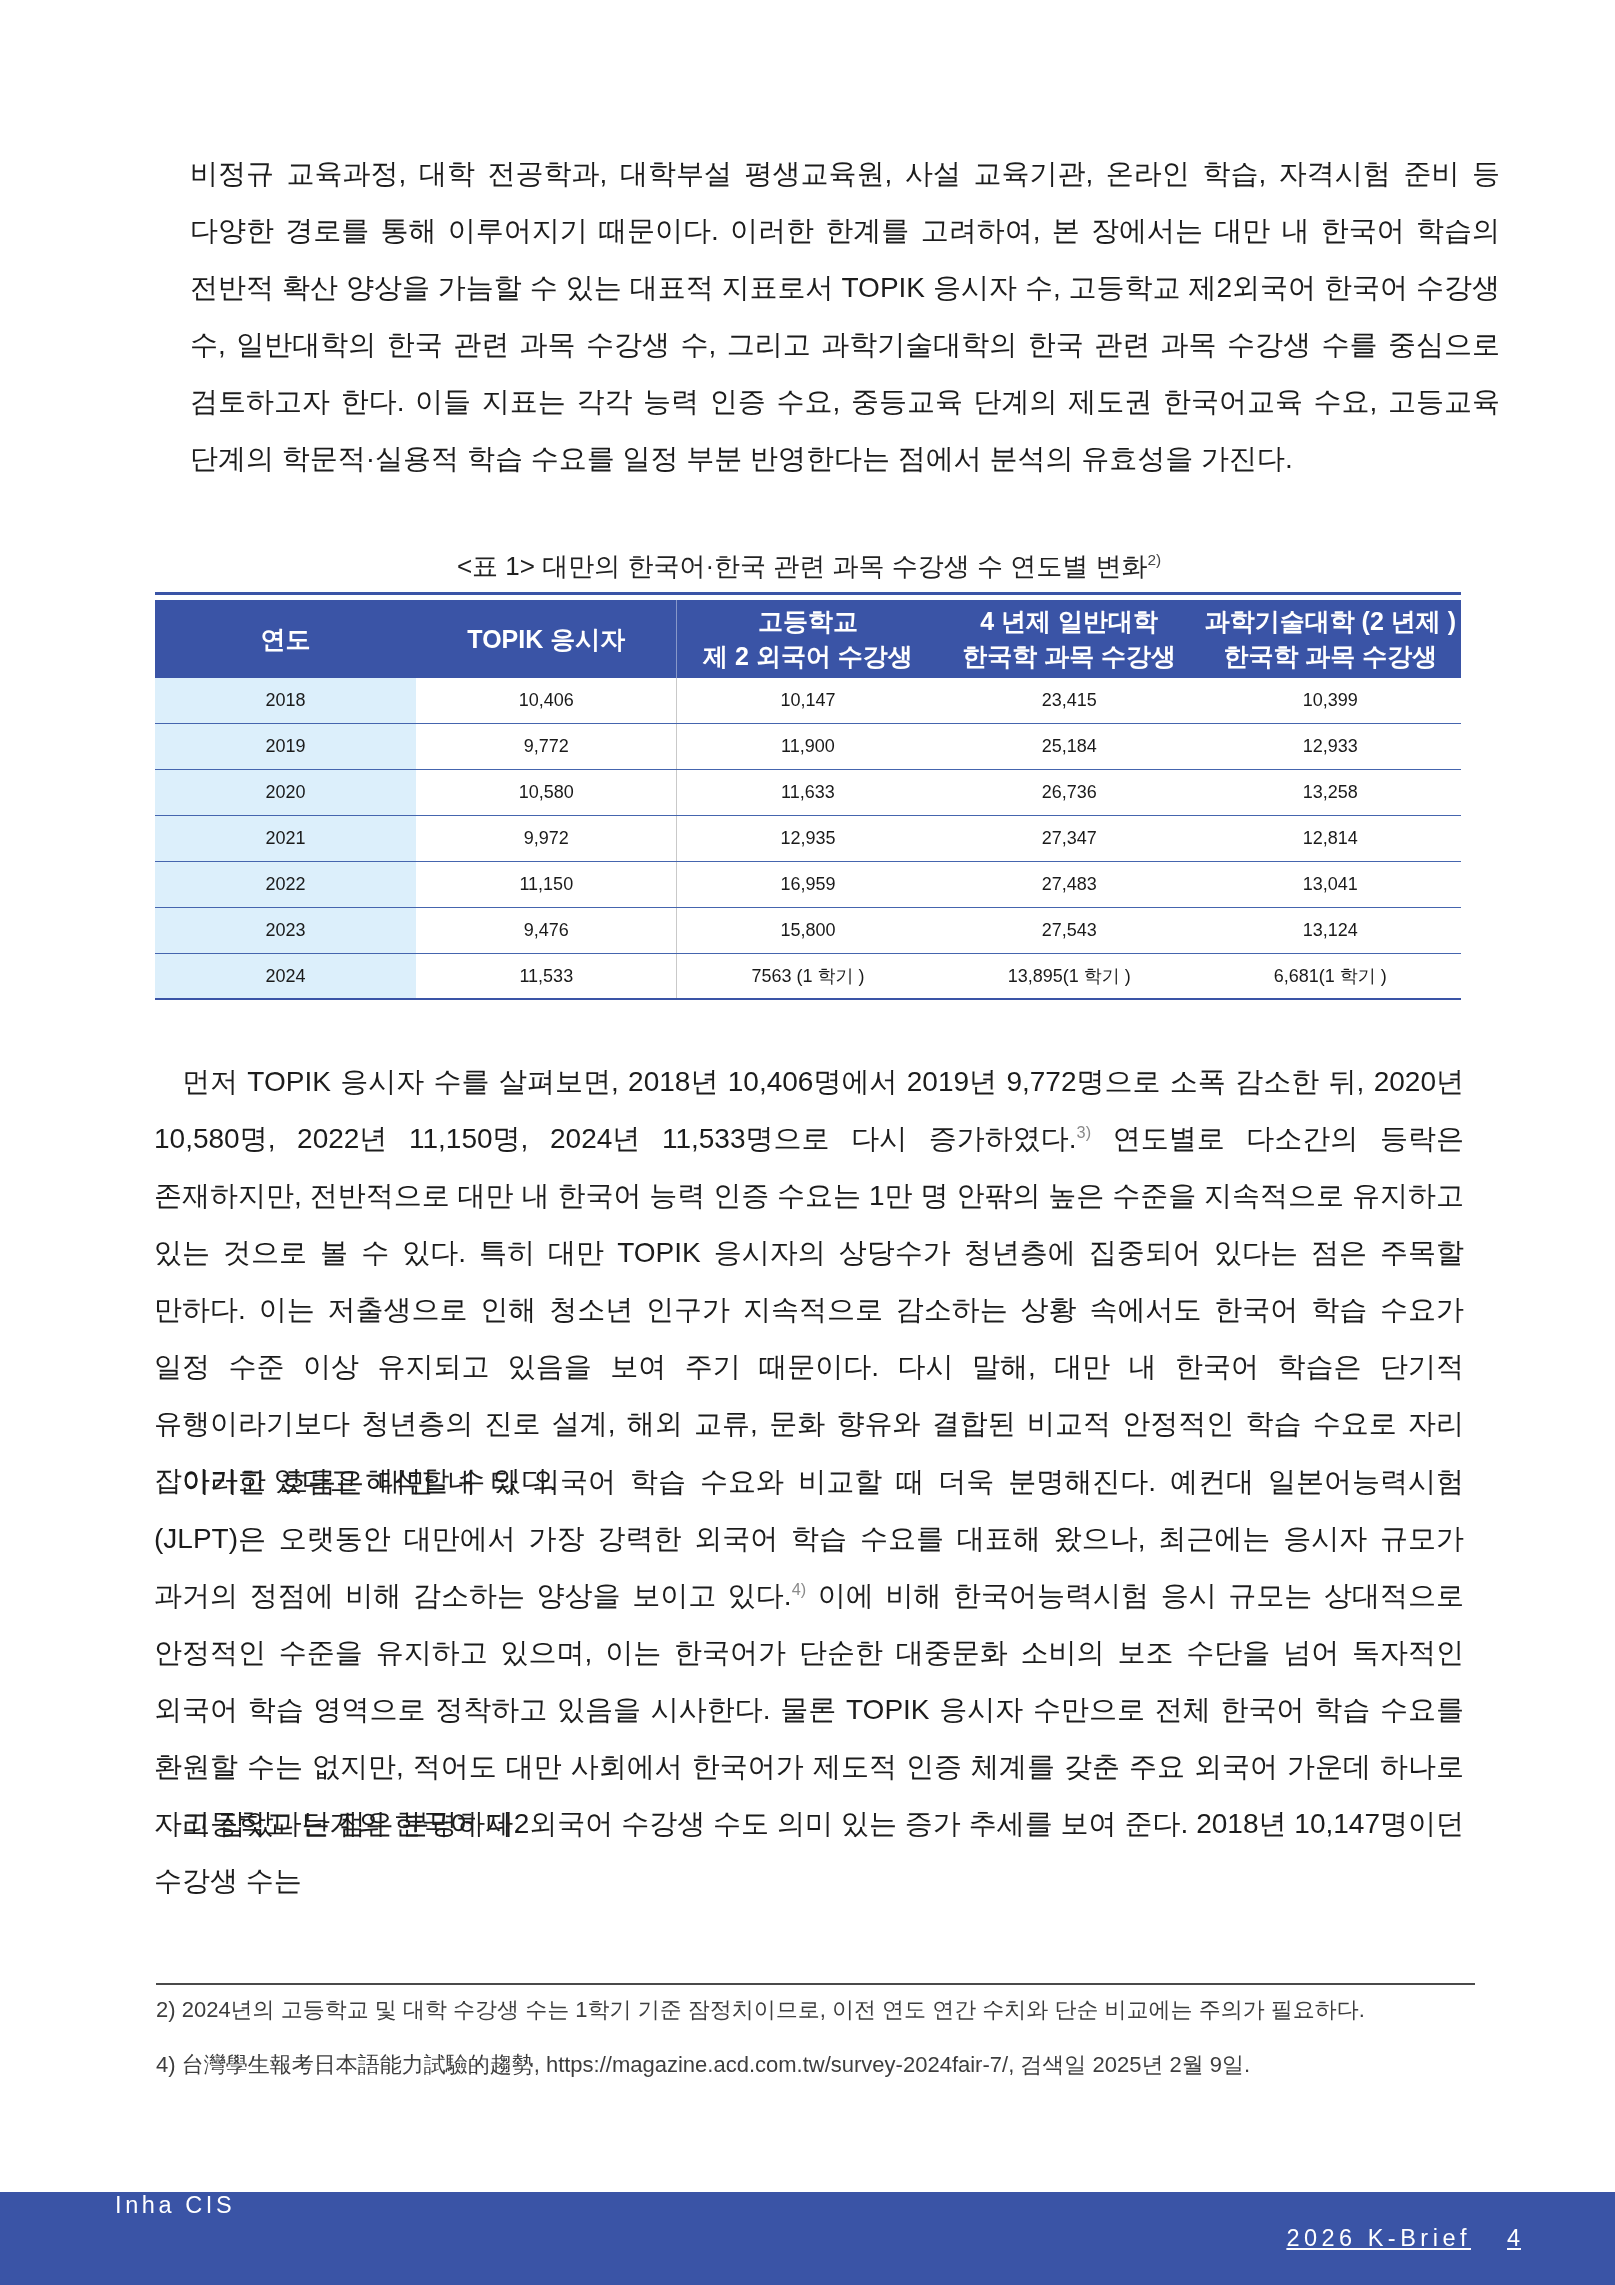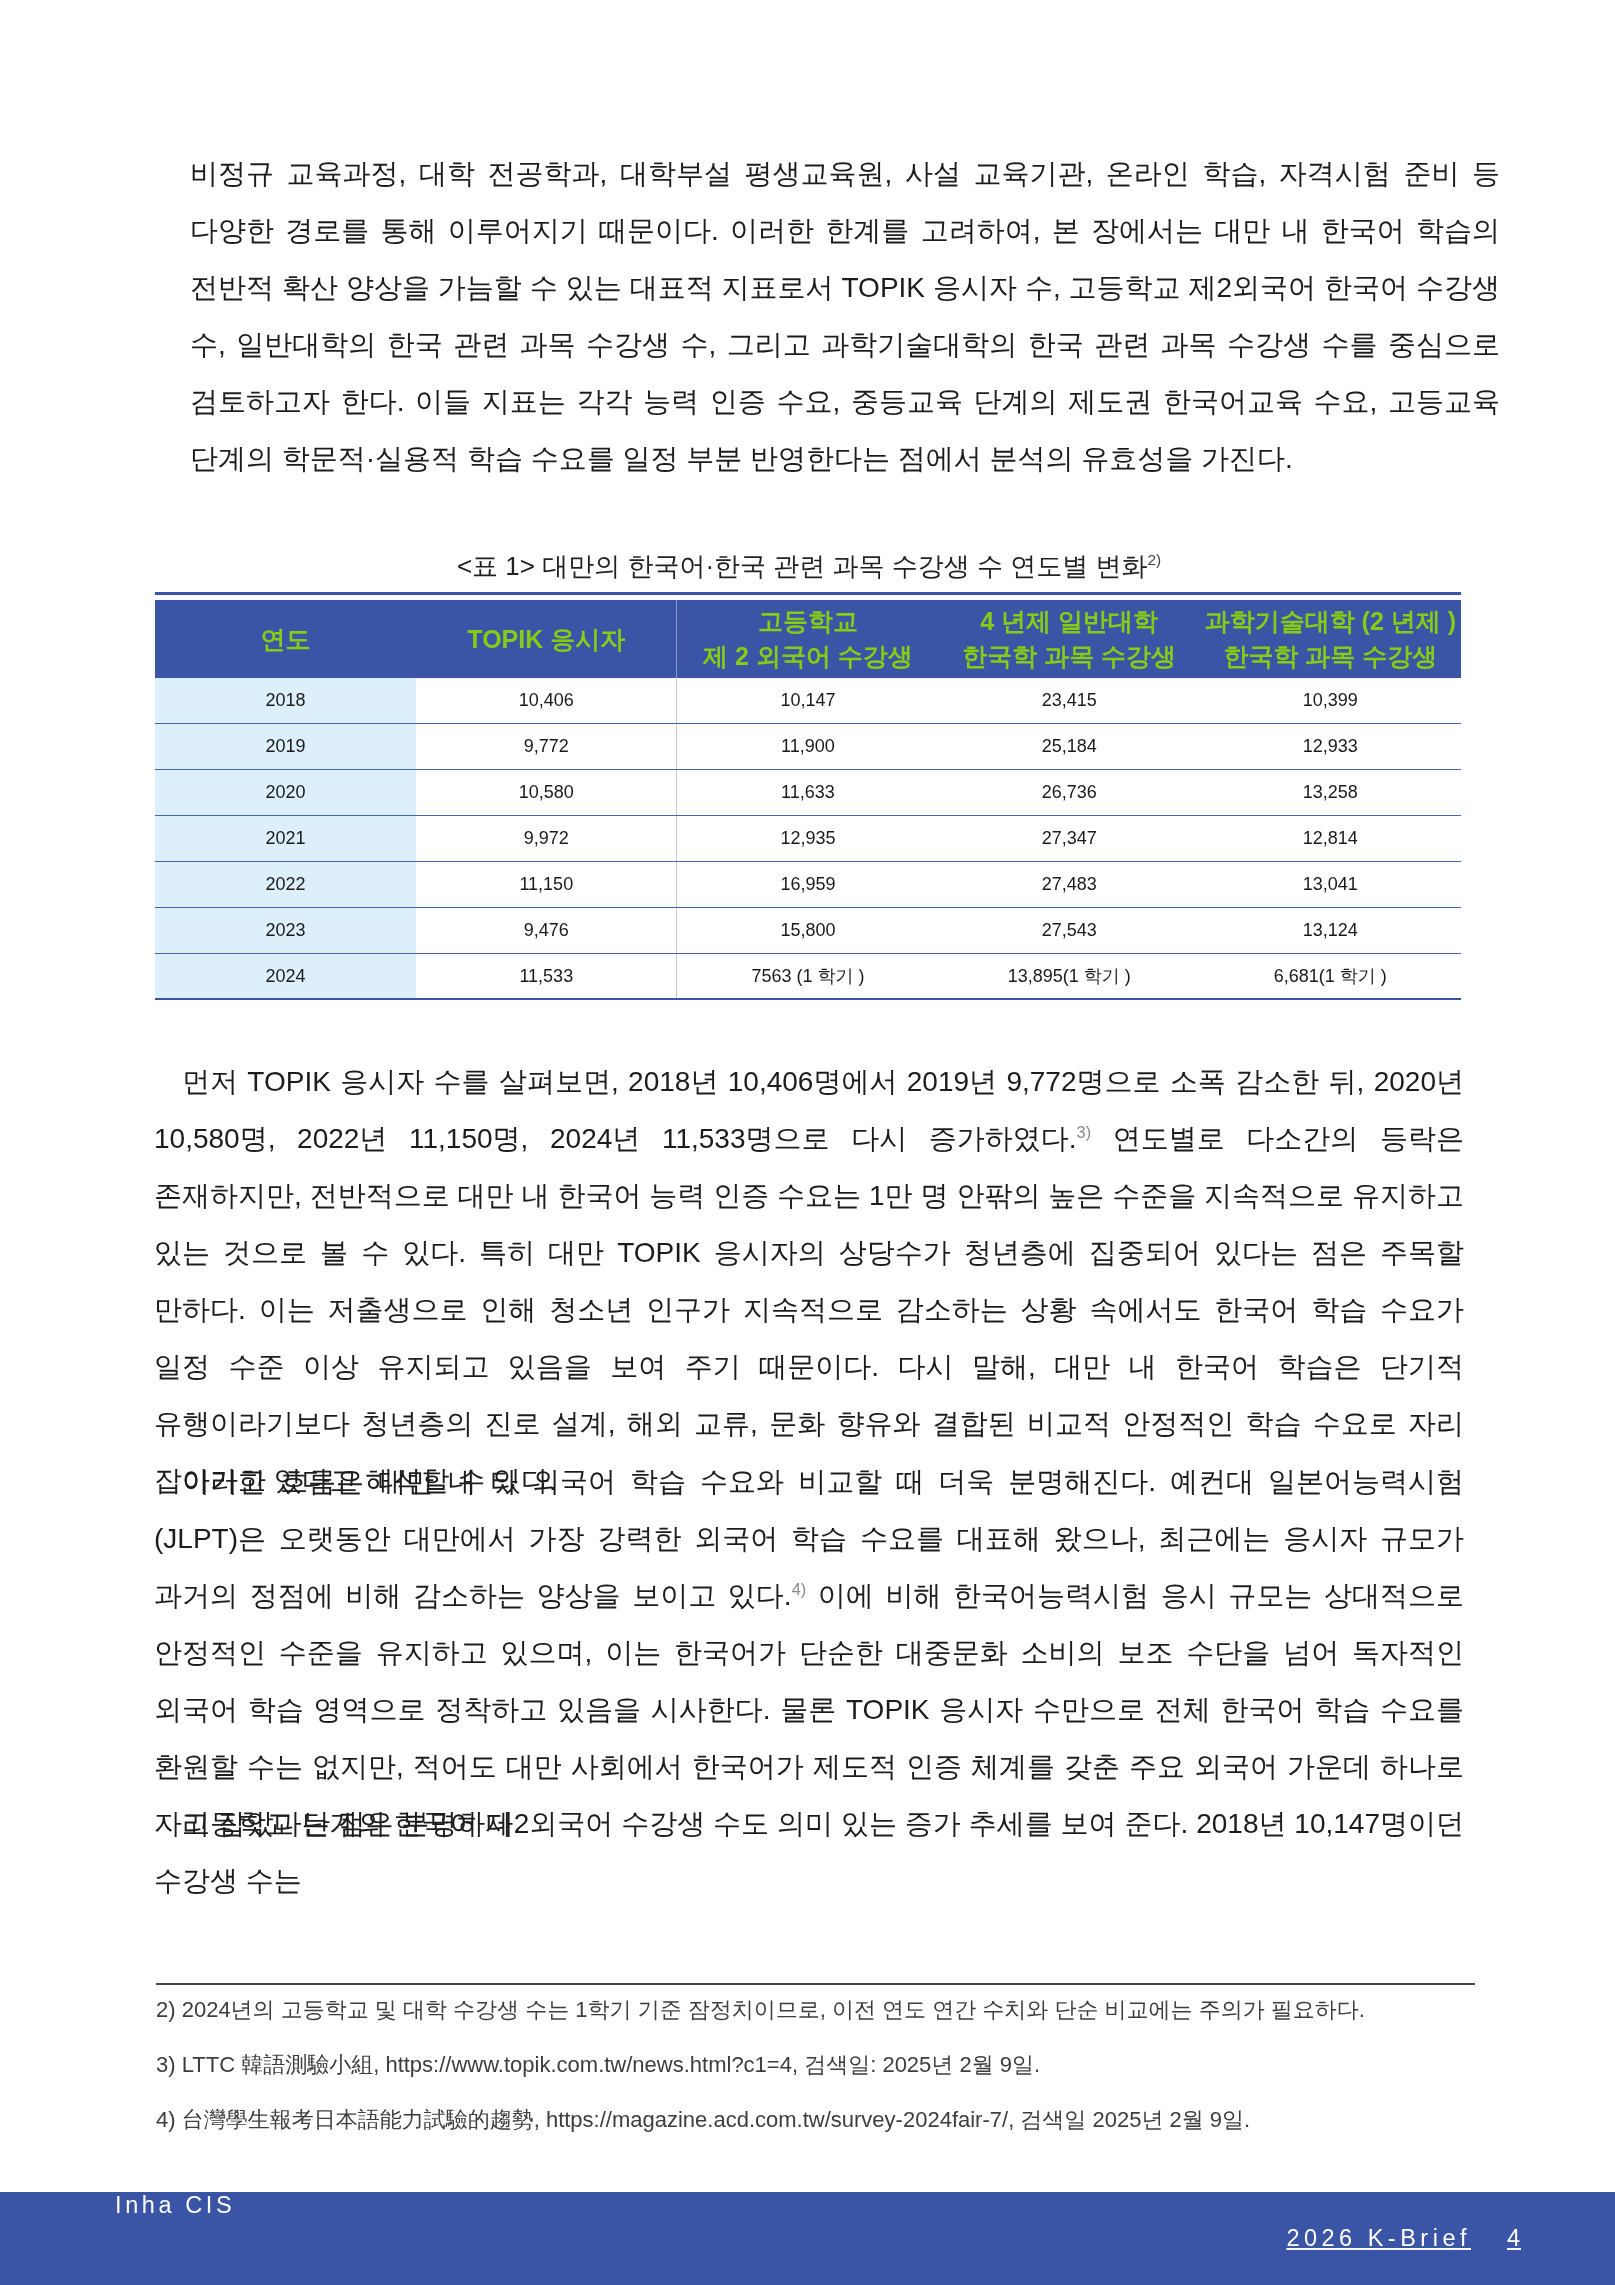--- a/index.html
+++ b/index.html
@@ -34,21 +34,21 @@
     position:absolute; left:154px; width:1310px; top:543px;
     text-align:center;
     font-size:26px; line-height:47px;
     font-weight:500; color:#222;
   }
   .table-title sup { font-size:15.4px; vertical-align:super; line-height:0; color:#444; }
 
   .k-table { position:absolute; left:155px; top:592px; width:1306px; }
   .k-table .top-line { height:2.7px; background:#3A54A6; margin-bottom:5.4px; }
   .t-header {
-    display:flex; height:78px; background:#3A54A6; color:#84cc16;
+    display:flex; height:78px; background:#3A54A6; color:#ffffff;
   }
   .t-hcell {
     width:20%; display:flex; flex-direction:column;
     justify-content:center; align-items:center;
     font-size:25px; font-weight:700; line-height:35px;
     text-align:center;
   }
   .t-hcell.seam-right { border-right:0.9px solid rgba(255,255,255,0.4); }
   .t-row {
     display:flex; height:46px;
@@ -187,23 +187,20 @@
   </div>
 
   <div class="content body-par indent pos-p4" style="position:absolute;">고등학교 단계의 한국어 제2외국어 수강생 수도 의미 있는 증가 추세를 보여 준다. 2018년 10,147명이던 수강생 수는</div>
 
   <div class="fn-divider"></div>
   <div class="footnotes">
     <div class="footnote">
       <span>2) 2024년의 고등학교 및 대학 수강생 수는 1학기 기준 잠정치이므로, 이전 연도 연간 수치와 단순 비교에는 주의가 필요하다.</span><a class="fn-url" href="#"></a><span></span>
     </div>
     <div class="footnote">
-      <span>3) LTTC 韓語測驗小組, </span><a class="fn-url" href="#">https://www.topik.com.tw/news.html?c1=4</a><span>, 검색일: 2025년 2월 9일.</span>
-    </div>
-    <div class="footnote">
       <span>4) 台灣學生報考日本語能力試驗的趨勢, </span><a class="fn-url" href="#">https://magazine.acd.com.tw/survey-2024fair-7/</a><span>, 검색일 2025년 2월 9일.</span>
     </div>
   </div>
 
   <div class="footer-bar">
     <span class="footer-left">Inha CIS</span>
     <span class="footer-right">
       <span class="footer-pub">2026 K-Brief</span>
       <span class="footer-page">4</span>
     </span>

